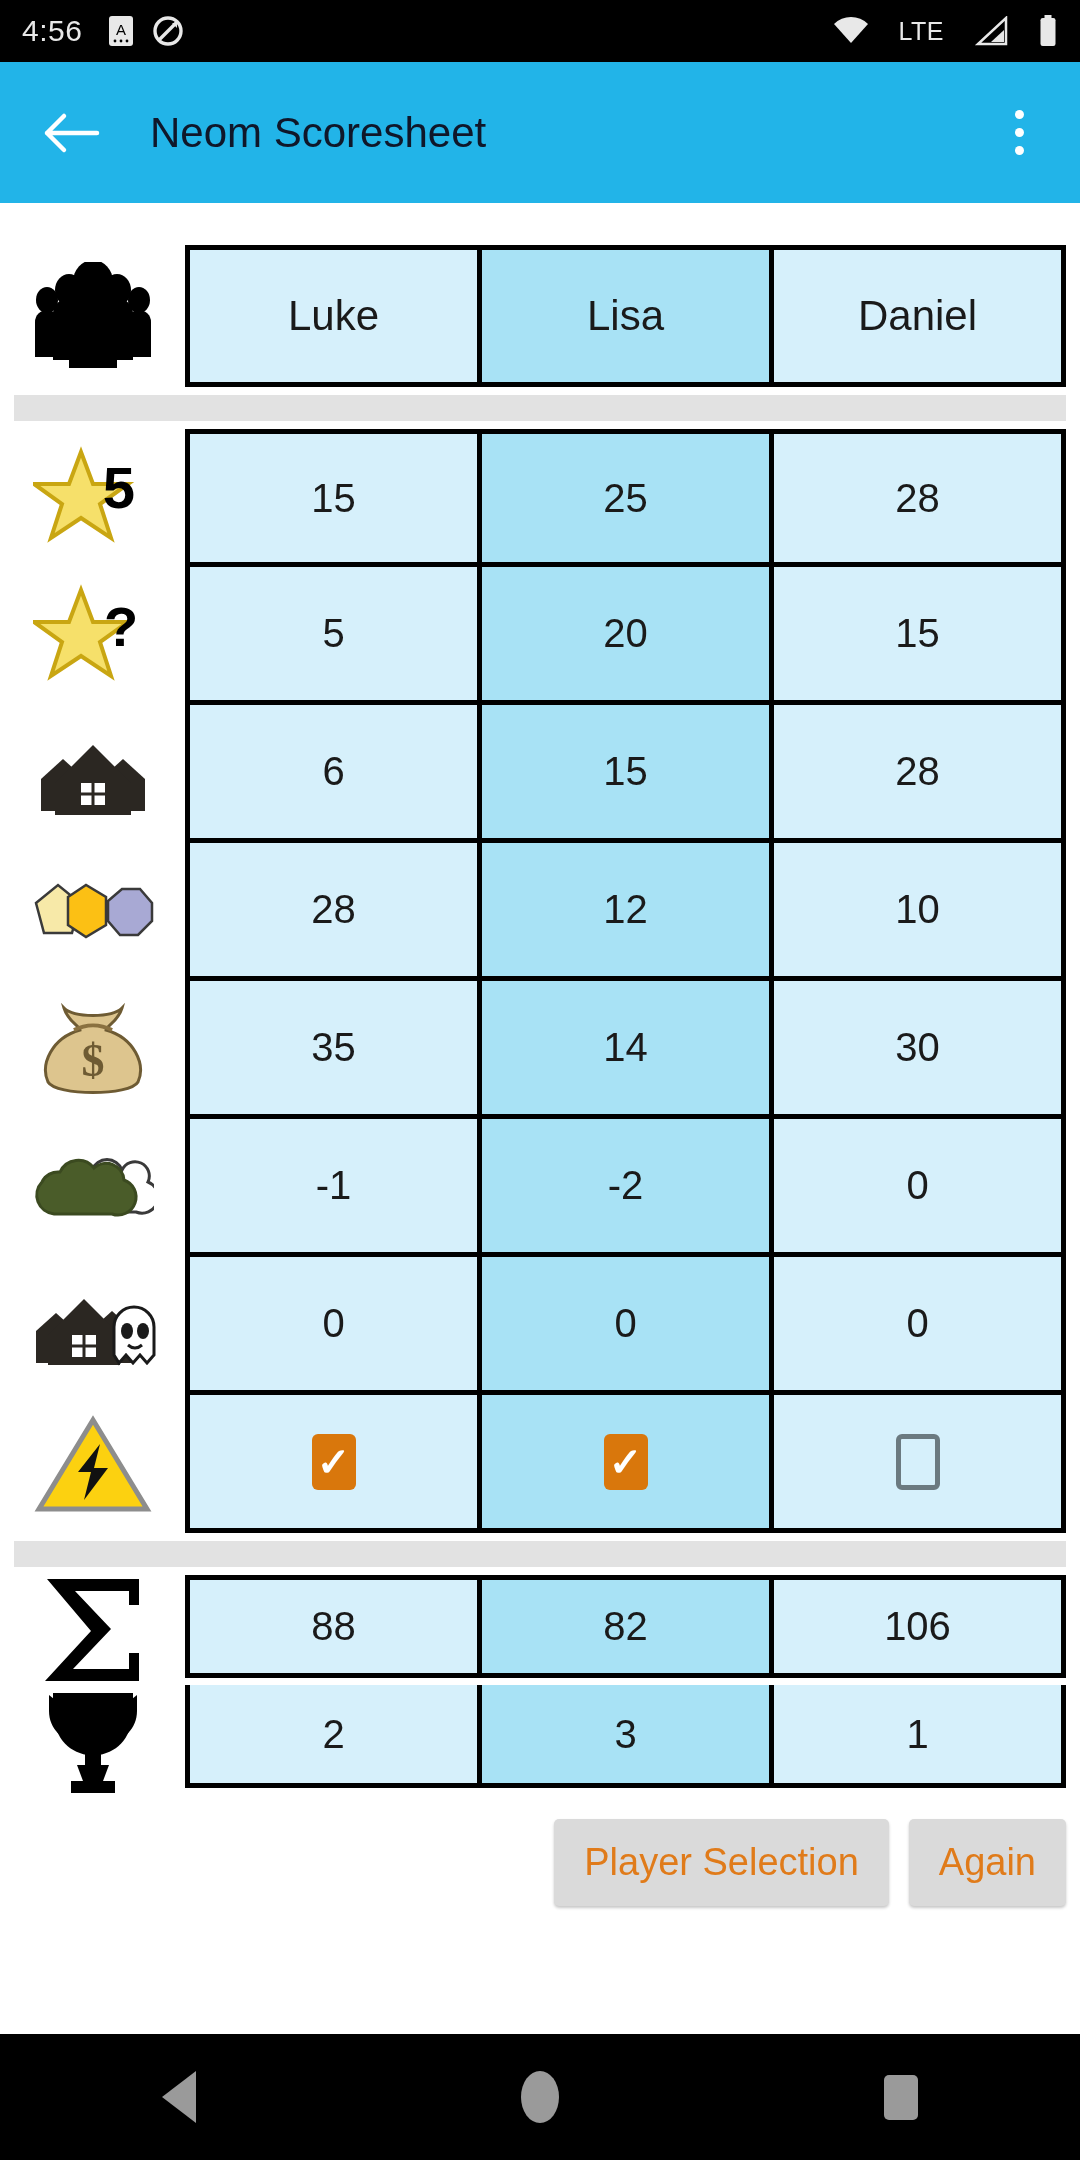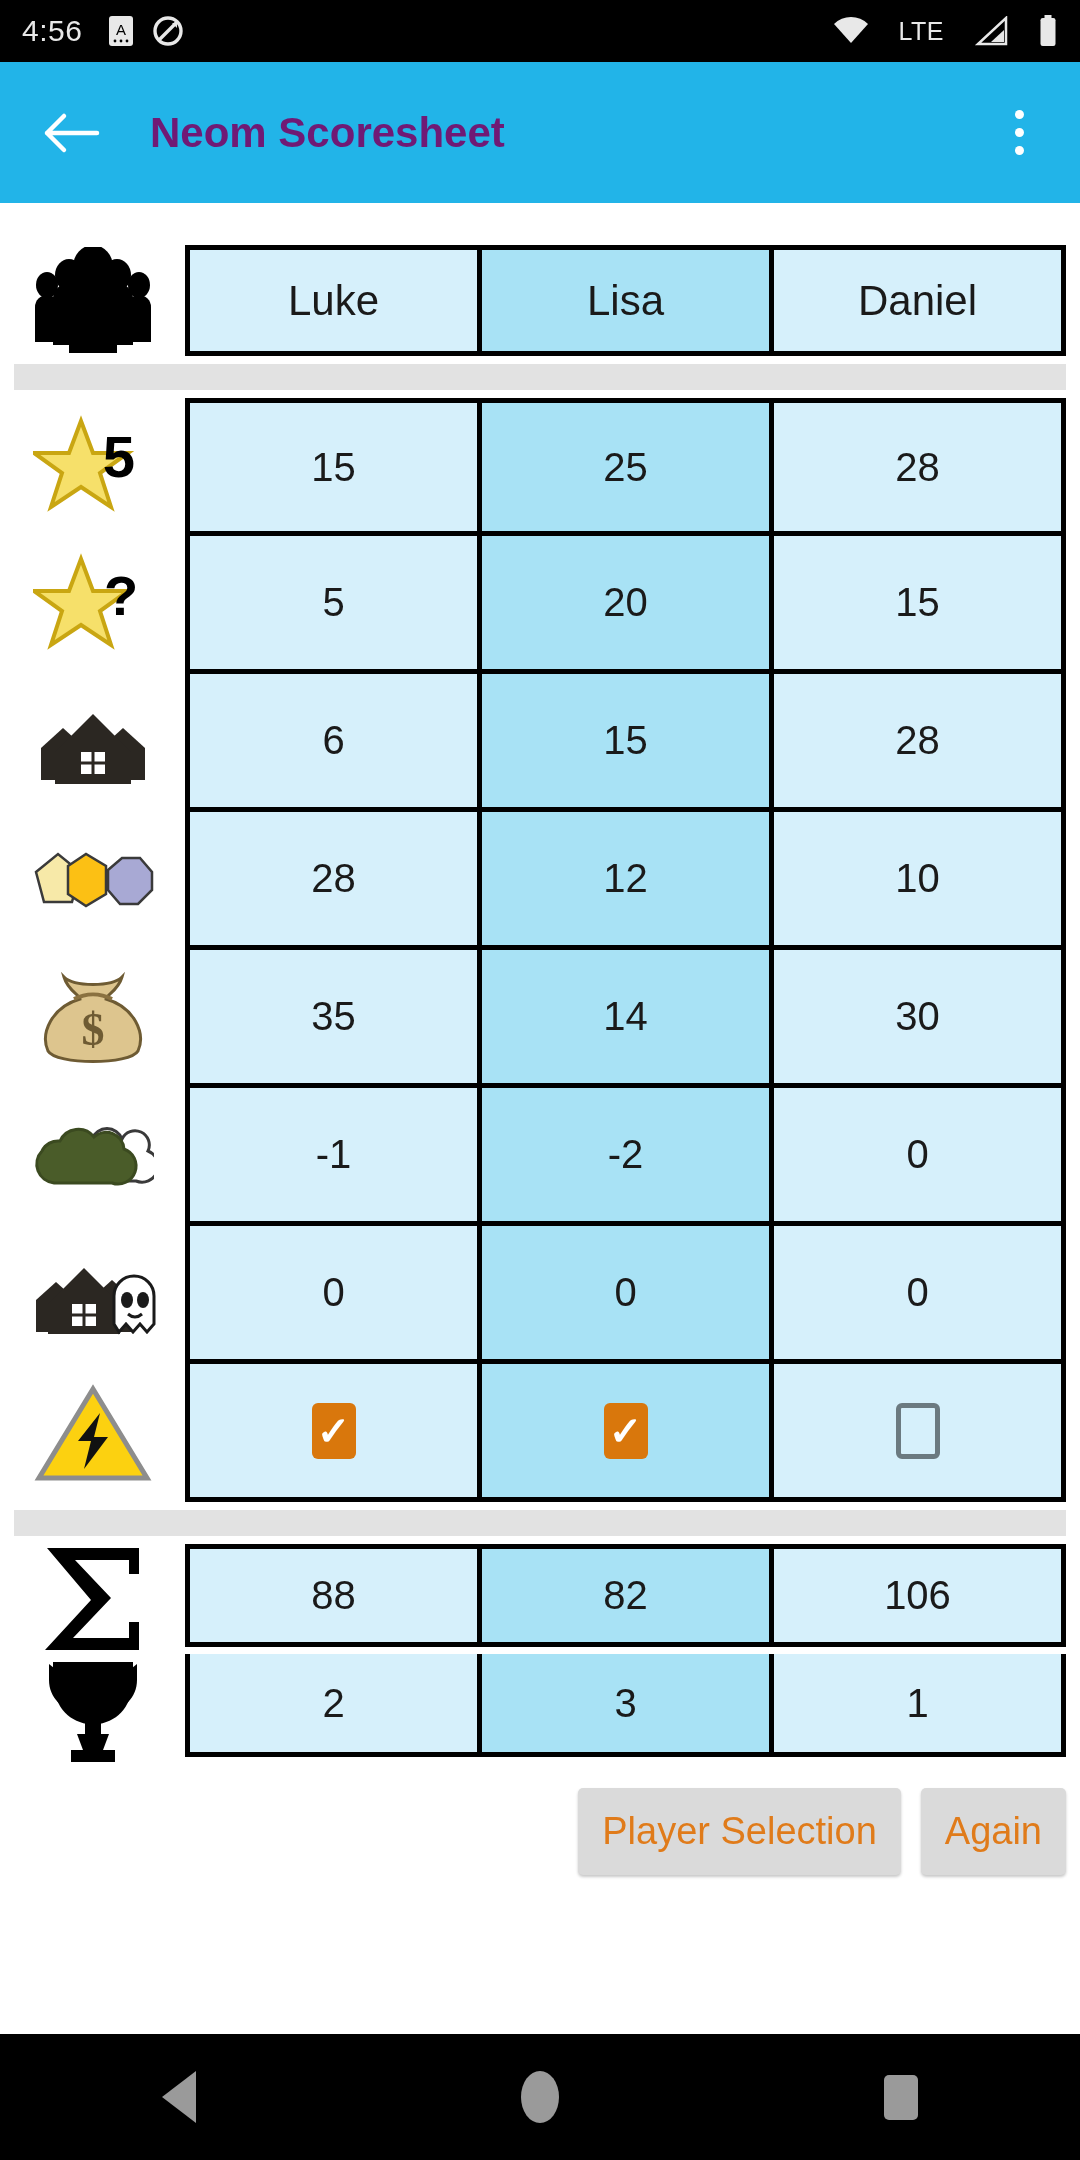--- a/index.html
+++ b/index.html
@@ -25,21 +25,21 @@
 
   
   .appbar {
     flex: 0 0 141px; height: 141px;
     background: #22b4e8;
     display: flex; align-items: center; padding: 0 30px 0 40px;
     position: relative;
   }
   .back-btn { width: 62px; height: 62px; display: flex; align-items: center; justify-content: center; cursor: pointer; }
   .appbar-title {
-    color: #701a75; font-size: 42px; font-weight: bold;
+    color: #0f172a; font-size: 42px; font-weight: normal;
     margin-left: 48px; white-space: nowrap;
   }
   .overflow-btn {
     position: absolute; right: 34px; top: 50%; transform: translateY(-50%);
     width: 54px; height: 66px; display: flex; flex-direction: column;
     align-items: center; justify-content: center; gap: 9px; cursor: pointer;
   }
   .dot { width: 9px; height: 9px; border-radius: 50%; background: #fff; }
 
   
@@ -64,42 +64,42 @@
   .cell {
     flex: 1 1 0; display: flex; align-items: center; justify-content: center;
     font-size: 40px; color: #1a1a1a;
     border-right: 5px solid #000;
     background: #d6f0fb;
   }
   .cell:last-child { border-right: none; }
   .cell.alt { background: #a8e2f5; }
   .headcell { font-size: 42px; }
 
-  .r-head .cells { height: 111px; }
+  .r-head .cells { height: 142px; }
   .r-score .cells { height: 138px; }
   .r-total .cells { height: 103px; }
 
   
   .cbox {
     width: 44px; height: 56px; border-radius: 6px;
     display: flex; align-items: center; justify-content: center;
   }
   .cbox.on { background: #d9770c; }
   .cbox.off { background: transparent; border: 5px solid #6b7a80; }
   .cbox .tick { color: #fff; font-size: 40px; line-height: 1; font-weight: bold; }
 
   
   .btnrow {
     display: flex; justify-content: flex-end; align-items: center;
     gap: 20px; padding: 22px 14px 0 0;
   }
   .btn {
     background: #dadada; border: none; border-radius: 5px;
     color: #e07b1a; font-size: 38px;
-    padding: 22px 24px; cursor: pointer;
+    padding: 22px 30px; cursor: pointer;
     box-shadow: 0 2px 3px rgba(0,0,0,.22);
     font-family: "Liberation Sans", sans-serif;
   }
 
   
   .navbar {
     flex: 0 0 126px; height: 126px; background: #000;
     display: flex; align-items: center; justify-content: space-around;
   }
   .nav-back {

